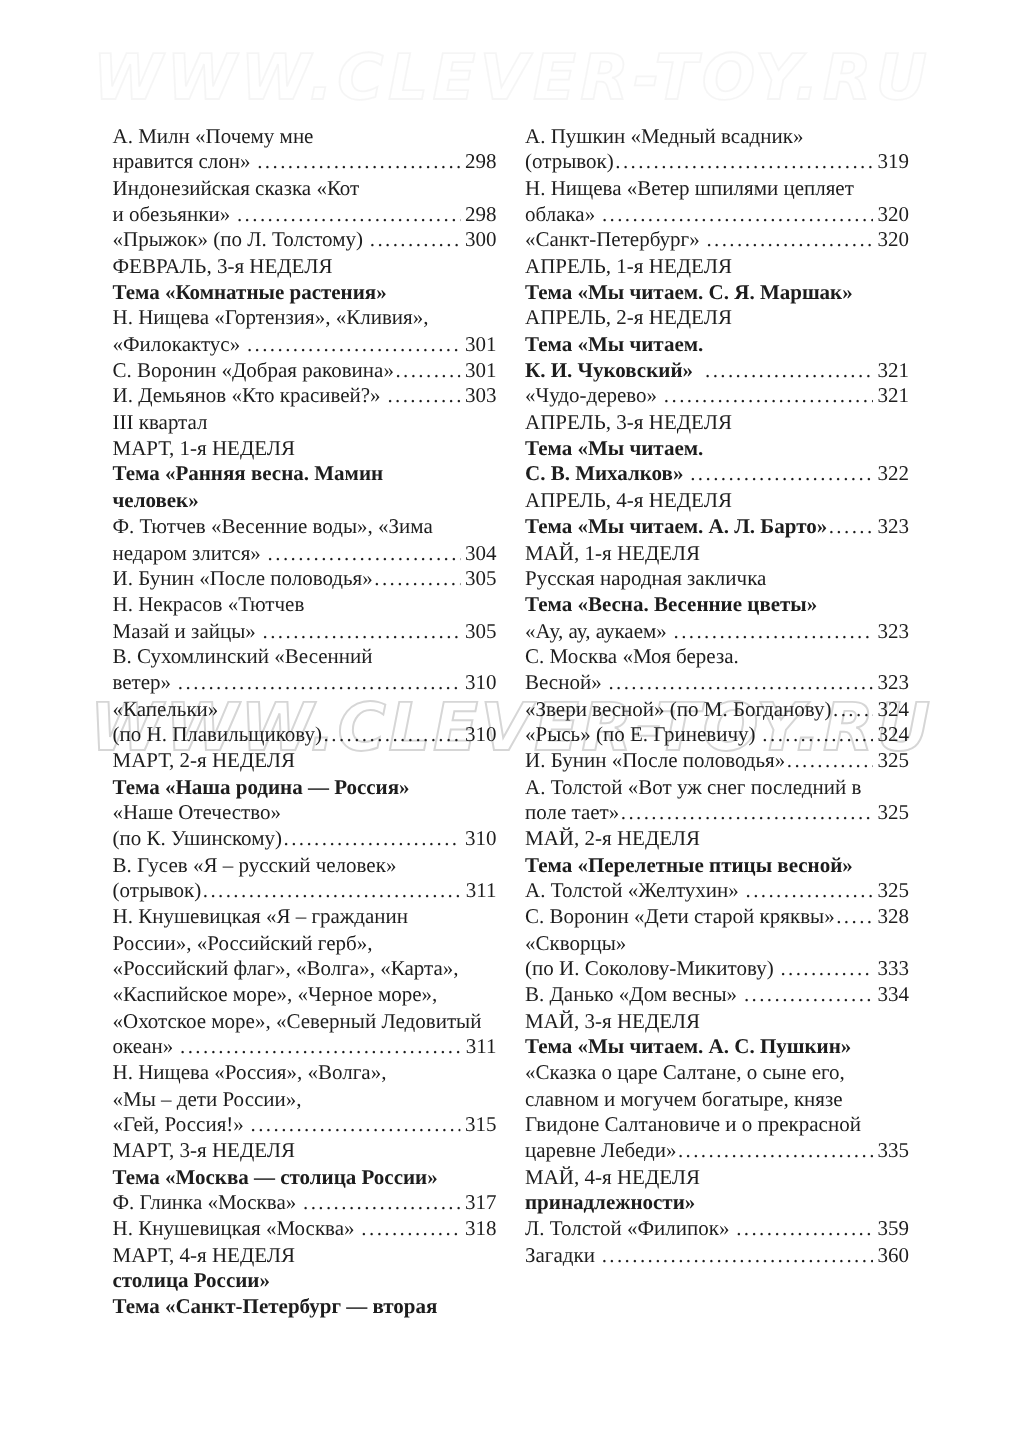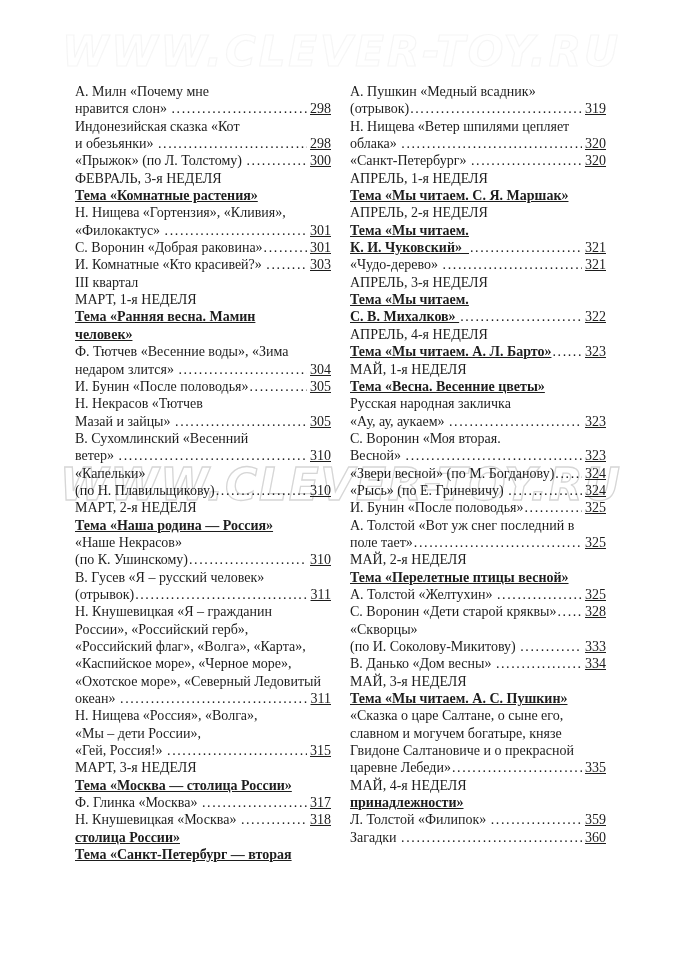--- a/index.html
+++ b/index.html
@@ -12,28 +12,28 @@
     overflow: hidden;
   }
   .columns {
     position: absolute; top: 61px; left: 75px;
     display: flex; gap: 19px; z-index: 2;
   }
   .col { width: 256px; font-size: 14px; line-height: 17.35px; margin-top: 22px; }
   .line { display: flex; align-items: baseline; min-width: 0; }
   .txt { white-space: pre; flex: 0 0 auto; }
   .it { }
-  .bold .txt { font-weight: bold; text-decoration: underline; }
+  .bold .txt { font-weight: bold; }
   .dots {
     flex: 1 1 0; min-width: 0;
     overflow: hidden; white-space: nowrap;
     letter-spacing: 1.6px;
     margin-left: 1px;
   }
-  .pagenum { flex: 0 0 auto; margin-left: 3px; text-decoration: underline; }
+  .pagenum { flex: 0 0 auto; margin-left: 3px; }
   .watermark { position: absolute; left: 0; z-index: 1; pointer-events: none; }
   .wm-top { top: 18px; opacity: 0.45; }
   .wm-mid { top: 444px; opacity: 1; }
 </style>
 </head>
 <body>
 
 <svg class="watermark wm-top" width="680" height="64" viewBox="0 0 680 64">
   <text x="62" y="48" textLength="556" font-family="DejaVu Sans, sans-serif" font-size="42" font-weight="bold" font-style="italic" fill="none" stroke="#ebebeb" stroke-width="1.2">WWW.CLEVER-TOY.RU</text>
 </svg>
@@ -78,21 +78,21 @@
         <span class="txt">«Филокактус» </span>
         <span class="dots">........................................................................................................................</span>
         <span class="pagenum">301</span>
       </div>
       <div class="line">
         <span class="txt">С. Воронин «Добрая раковина»</span>
         <span class="dots">........................................................................................................................</span>
         <span class="pagenum">301</span>
       </div>
       <div class="line">
-        <span class="txt">И. Комнатные «Кто красивей?» </span>
+        <span class="txt">И. Демьянов «Кто красивей?» </span>
         <span class="dots">........................................................................................................................</span>
         <span class="pagenum">303</span>
       </div>
       <div class="line">
         <span class="txt">III квартал</span>
       </div>
       <div class="line">
         <span class="txt">МАРТ, 1-я НЕДЕЛЯ</span>
       </div>
       <div class="line bold">
@@ -138,21 +138,21 @@
         <span class="dots">........................................................................................................................</span>
         <span class="pagenum">310</span>
       </div>
       <div class="line">
         <span class="txt">МАРТ, 2-я НЕДЕЛЯ</span>
       </div>
       <div class="line bold">
         <span class="txt">Тема «Наша родина — Россия»</span>
       </div>
       <div class="line">
-        <span class="txt">«Наше Некрасов»</span>
+        <span class="txt">«Наше Отечество»</span>
       </div>
       <div class="line">
         <span class="txt it">(по К. Ушинскому)</span>
         <span class="dots">........................................................................................................................</span>
         <span class="pagenum">310</span>
       </div>
       <div class="line">
         <span class="txt">В. Гусев «Я – русский человек»</span>
       </div>
       <div class="line">
@@ -199,20 +199,23 @@
       </div>
       <div class="line">
         <span class="txt">Ф. Глинка «Москва» </span>
         <span class="dots">........................................................................................................................</span>
         <span class="pagenum">317</span>
       </div>
       <div class="line">
         <span class="txt">Н. Кнушевицкая «Москва» </span>
         <span class="dots">........................................................................................................................</span>
         <span class="pagenum">318</span>
+      </div>
+      <div class="line">
+        <span class="txt">МАРТ, 4-я НЕДЕЛЯ</span>
       </div>
       <div class="line bold">
         <span class="txt">столица России»</span>
       </div>
       <div class="line bold">
         <span class="txt">Тема «Санкт-Петербург — вторая</span>
       </div>
     </div>
   <div class="col" id="col-right">
       <div class="line">
@@ -273,33 +276,33 @@
         <span class="txt">АПРЕЛЬ, 4-я НЕДЕЛЯ</span>
       </div>
       <div class="line bold">
         <span class="txt">Тема «Мы читаем. А. Л. Барто»</span>
         <span class="dots">........................................................................................................................</span>
         <span class="pagenum">323</span>
       </div>
       <div class="line">
         <span class="txt">МАЙ, 1-я НЕДЕЛЯ</span>
       </div>
+      <div class="line">
+        <span class="txt">Русская народная закличка</span>
+      </div>
       <div class="line bold">
         <span class="txt">Тема «Весна. Весенние цветы»</span>
       </div>
       <div class="line">
-        <span class="txt">Русская народная закличка</span>
-      </div>
-      <div class="line">
         <span class="txt">«Ау, ау, аукаем» </span>
         <span class="dots">........................................................................................................................</span>
         <span class="pagenum">323</span>
       </div>
       <div class="line">
-        <span class="txt">С. Воронин «Моя вторая.</span>
+        <span class="txt">С. Москва «Моя береза.</span>
       </div>
       <div class="line">
         <span class="txt">Весной» </span>
         <span class="dots">........................................................................................................................</span>
         <span class="pagenum">323</span>
       </div>
       <div class="line">
         <span class="txt">«Звери весной» </span>
         <span class="txt it">(по М. Богданову)</span>
         <span class="dots">........................................................................................................................</span>

